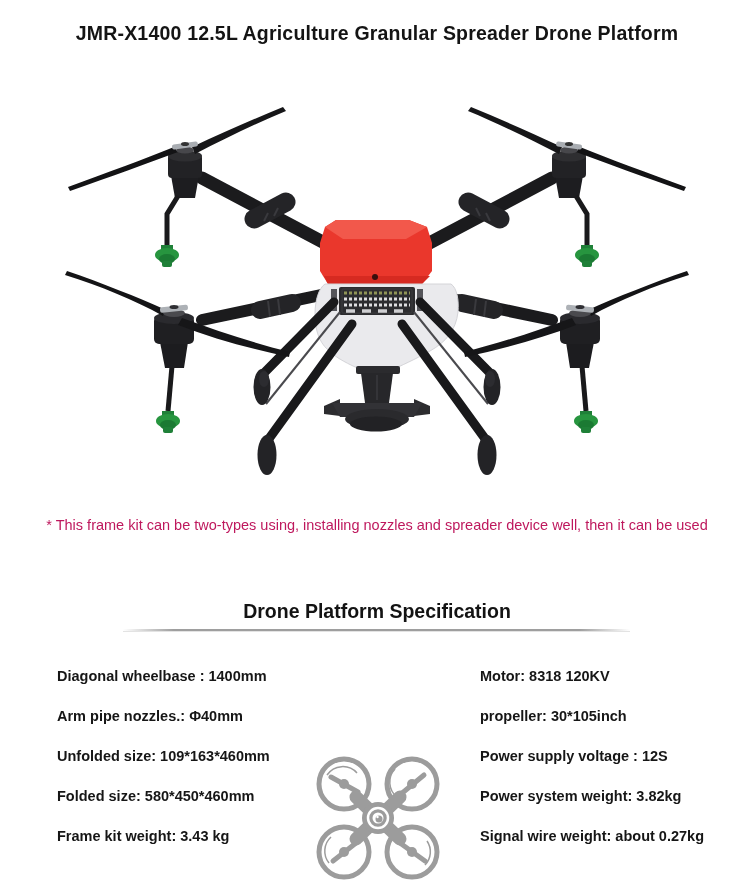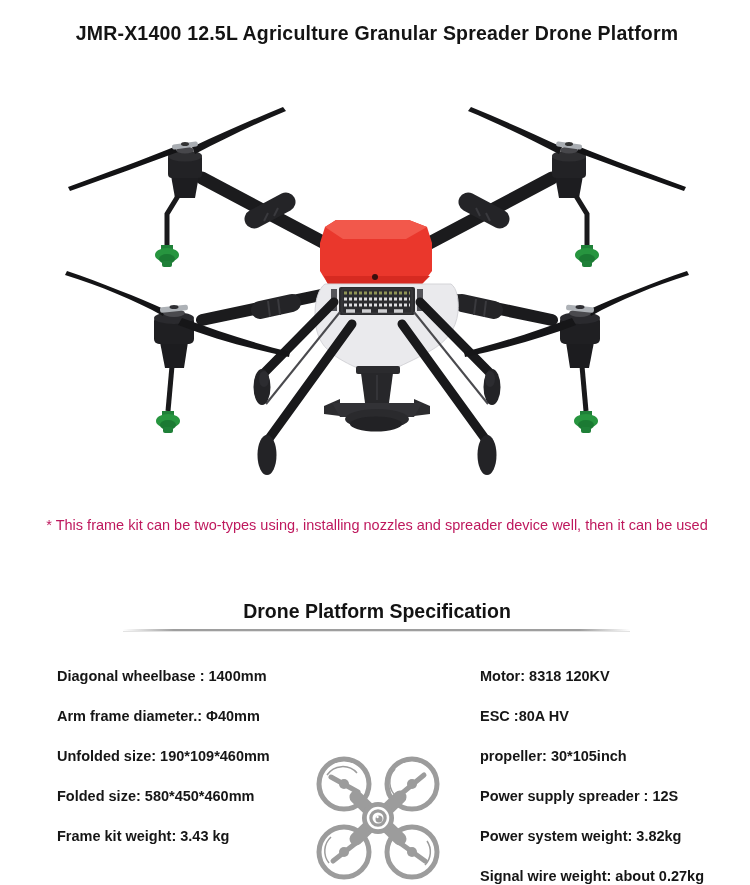--- a/index.html
+++ b/index.html
@@ -162,31 +162,30 @@
 
   <p class="notice">
     <span>* This frame kit can be two-types using, installing nozzles and spreader device well, then it can be used</span>
   </p>
 
   <h2 class="spec-heading">Drone Platform Specification</h2>
   <div class="spec-rule"></div>
 
   <ul class="spec-col left">
     <li>Diagonal wheelbase : 1400mm</li>
-    <li>Arm frame diameter.: Φ40mm</li>
-    <li>Unfolded size: 190*109*460mm</li>
+    <li>Arm pipe nozzles.: Φ40mm</li>
+    <li>Unfolded size: 109*163*460mm</li>
     <li>Folded size: 580*450*460mm</li>
     <li>Frame kit weight: 3.43 kg</li>
   </ul>
 
   <ul class="spec-col right">
     <li>Motor: 8318 120KV</li>
-    <li>ESC :80A HV</li>
     <li>propeller: 30*105inch</li>
-    <li>Power supply spreader : 12S</li>
+    <li>Power supply voltage : 12S</li>
     <li>Power system weight: 3.82kg</li>
     <li>Signal wire weight: about 0.27kg</li>
   </ul>
 
   <svg class="watermark" viewBox="0 0 138 130" xmlns="http://www.w3.org/2000/svg">
     <g stroke="#9c9c9c" fill="none">
       <circle cx="35" cy="31" r="25" stroke-width="5"></circle>
       <circle cx="103" cy="31" r="25" stroke-width="5"></circle>
       <circle cx="35" cy="99" r="25" stroke-width="5"></circle>
       <circle cx="103" cy="99" r="25" stroke-width="5"></circle>

